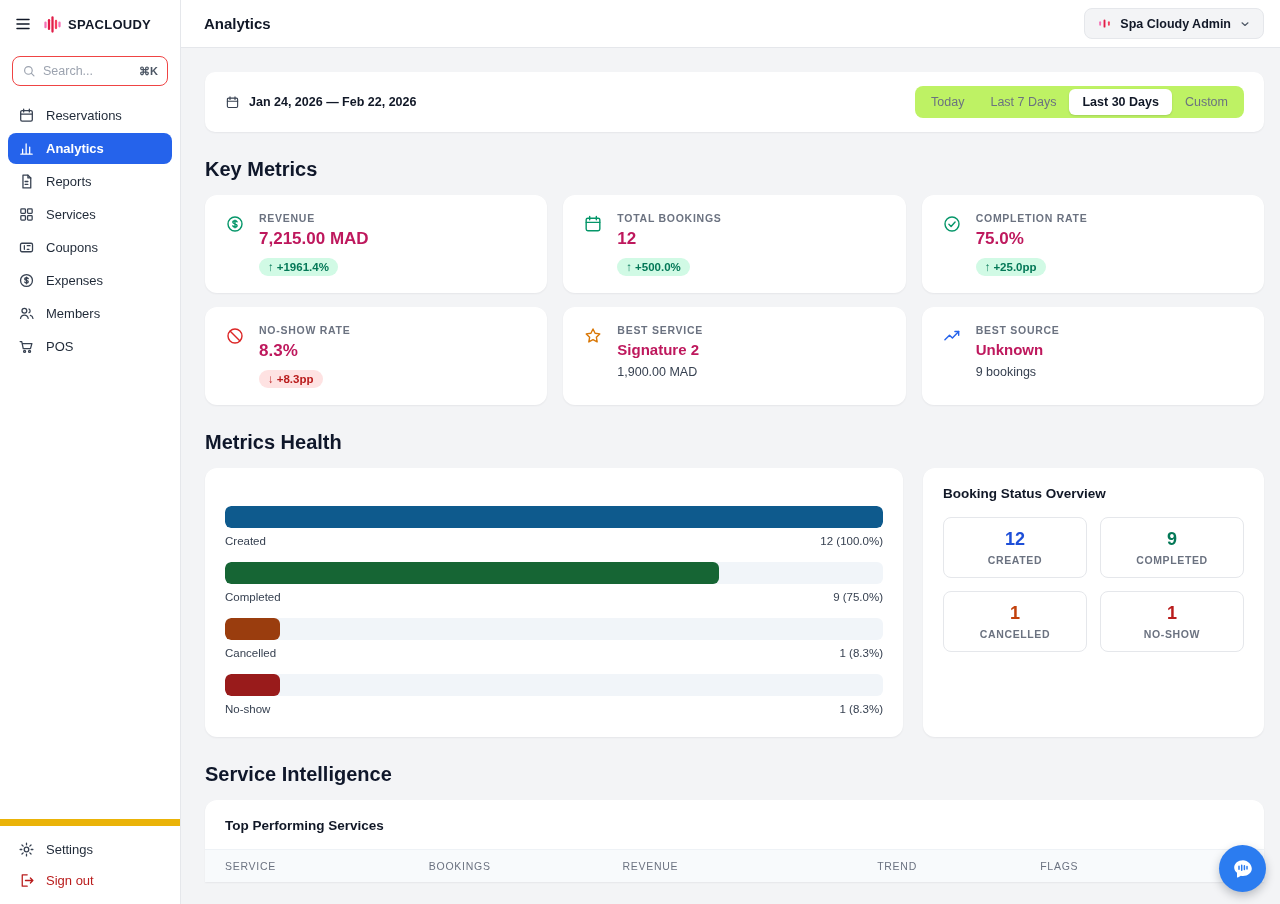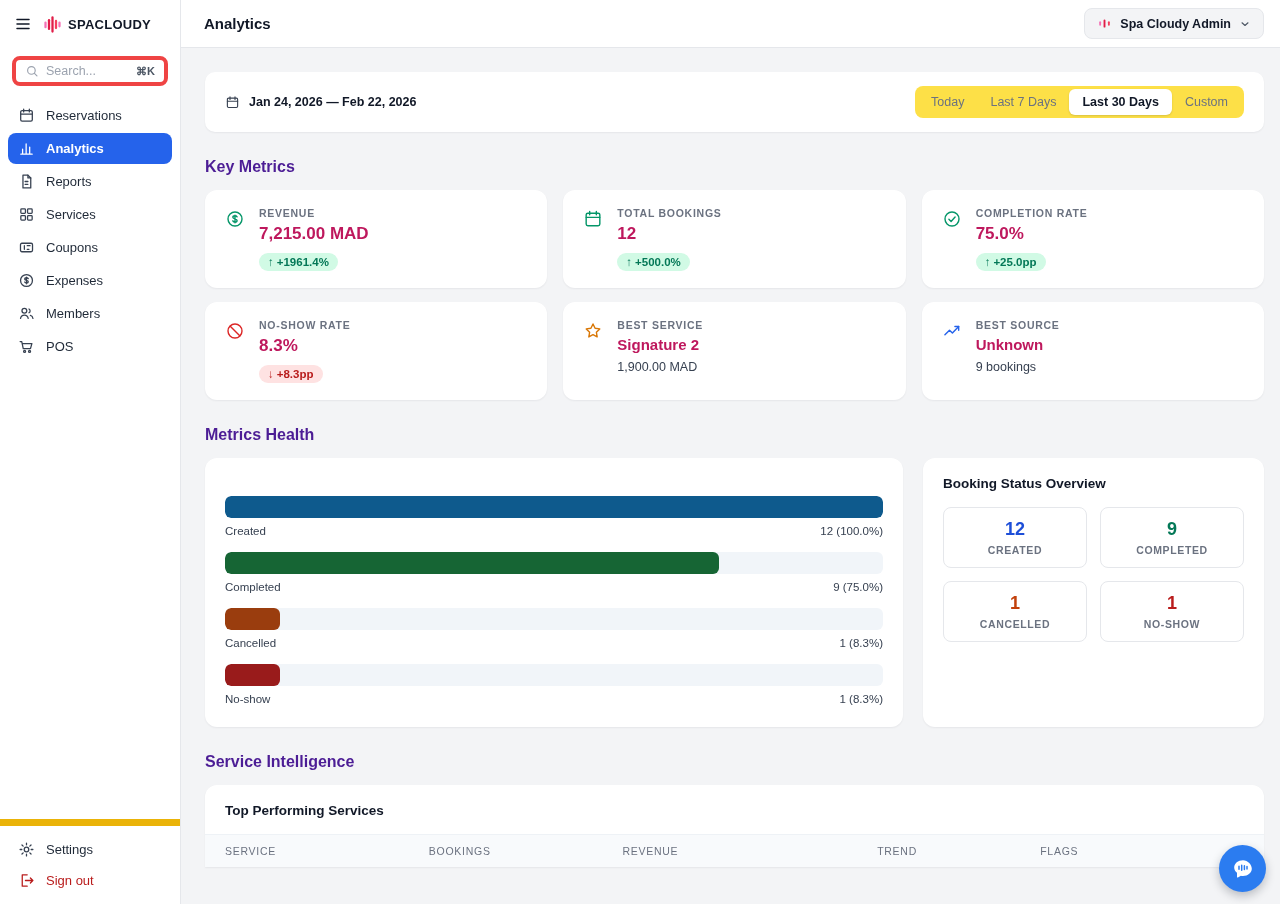--- a/index.html
+++ b/index.html
@@ -17,21 +17,21 @@
     border-right:1px solid #e5e7eb;
     display:flex; flex-direction:column;
   }
   .sidebar-top { display:flex; align-items:center; gap:9px; height:48px; padding:0 13px; }
   .hamburger { width:20px; height:20px; display:flex; align-items:center; justify-content:center; cursor:pointer; color:#111827; }
   .brand { display:flex; align-items:center; gap:5px; }
   .brand-text { font-weight:700; font-size:13px; letter-spacing:.02em; color:#111827; }
 
   .search-box {
     margin:8px 12px 10px; height:30px;
-    border:4px solid #ef4444; border-radius:8px; background:#fff;
+    border:1px solid #ef4444; border-radius:8px; background:#fff;
     display:flex; align-items:center; gap:7px; padding:0 9px;
     color:#9ca3af; font-size:12.5px; cursor:text;
   }
   .search-kbd { margin-left:auto; font-size:11px; color:#4b5563; font-weight:600; }
 
   .nav { padding:4px 8px 0; display:flex; flex-direction:column; gap:2px; }
   .nav-item {
     display:flex; align-items:center; gap:11px;
     padding:7px 10px; border-radius:8px;
     font-size:13px; color:#1f2937; cursor:pointer;
@@ -59,25 +59,25 @@
   .account-btn .chev { display:flex; color:#4b5563; }
 
   .content { flex:1; overflow:hidden; padding:24px 16px 0 24px; }
 
   .card { background:#fff; border-radius:12px; box-shadow:0 1px 2px rgba(16,24,40,.06); }
 
   
   .date-card { border-radius:10px; padding:14px 20px; display:flex; align-items:center; margin-bottom:8px; }
   .date-range { display:flex; align-items:center; gap:9px; font-size:12.5px; font-weight:700; color:#111827; }
   .date-range .ic { display:flex; color:#374151; }
-  .segmented { margin-left:auto; background:#fde047; border-radius:8px; padding:3px; display:flex; align-items:center; }
+  .segmented { margin-left:auto; background:#bef264; border-radius:8px; padding:3px; display:flex; align-items:center; }
   .seg-btn { padding:6px 13px; font-size:12.5px; color:#6b7280; border-radius:6px; cursor:pointer; white-space:nowrap; }
   .seg-btn.active { background:#fff; color:#111827; font-weight:700; box-shadow:0 1px 2px rgba(16,24,40,.15); }
 
-  .section-title { font-size:16px; font-weight:700; margin:26px 0 14px; color:#4c1d95; }
+  .section-title { font-size:20px; font-weight:700; margin:26px 0 14px; color:#0f172a; }
 
   
   .metrics-grid { display:grid; grid-template-columns:repeat(3,1fr); gap:14px 16px; }
   .metric-card { padding:17px 20px; display:flex; gap:14px; min-height:98px; }
   .m-icon { display:flex; padding-top:2px; }
   .m-icon.green { color:#059669; } .m-icon.red { color:#dc2626; }
   .m-icon.amber { color:#d97706; } .m-icon.blue { color:#2563eb; }
   .m-label { font-size:10.5px; color:#6b7280; letter-spacing:.07em; font-weight:600; }
   .m-value { font-size:17px; font-weight:800; margin-top:5px; color:#be185d; }
   .m-badge {

